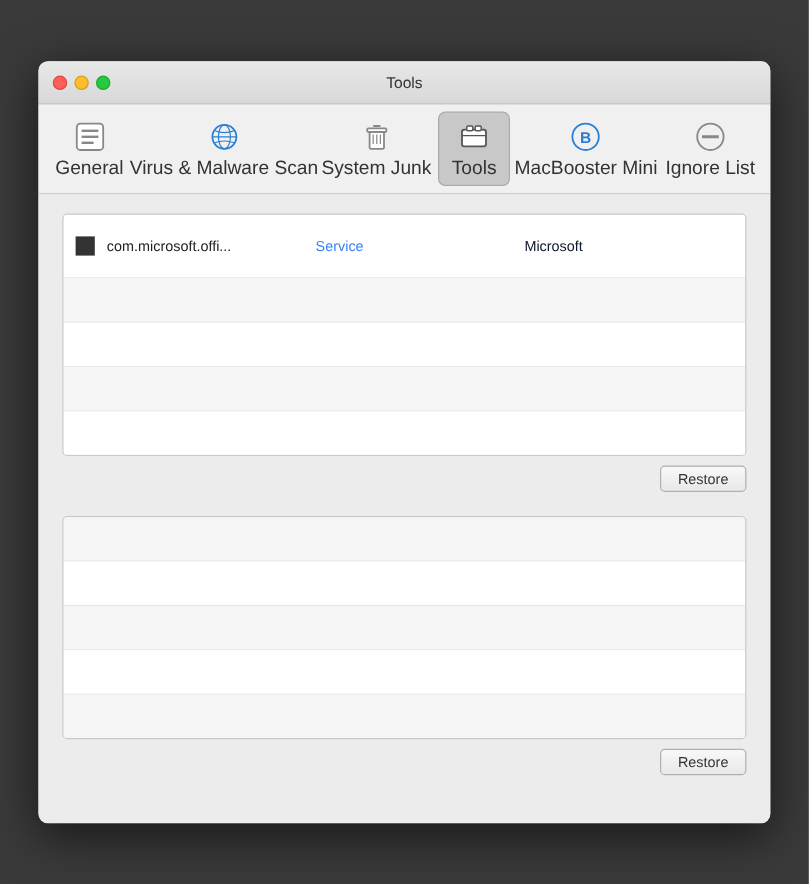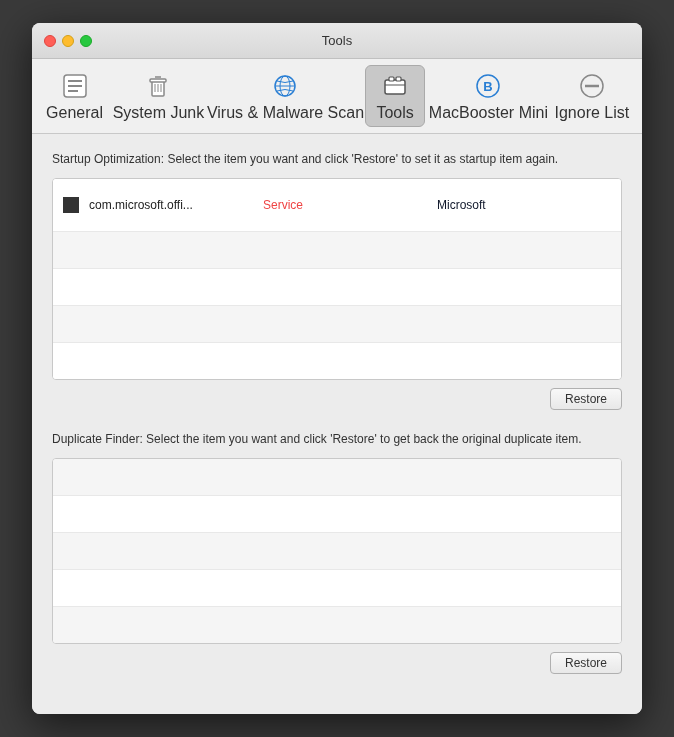--- a/index.html
+++ b/index.html
@@ -149,21 +149,21 @@
       flex-shrink: 0;
     }
 
     .row-name {
       flex: 1;
       color: #222;
     }
 
     .row-type {
       flex: 1;
-      color: #ef4444;
+      color: #3b82f6;
     }
 
     .row-company {
       flex: 1;
       color: #0f172a;
     }
 
     .restore-row {
       display: flex;
       justify-content: flex-end;
@@ -205,44 +205,44 @@
           <rect x="7" y="13" width="14" height="2" fill="#888"></rect>
           <rect x="7" y="18" width="10" height="2" fill="#888"></rect>
         </svg>
       </div>
       <span class="label">General</span>
     </div>
 
     <div class="toolbar-item">
       <div class="icon">
         <svg width="28" height="28" viewBox="0 0 28 28" fill="none">
+          <circle cx="14" cy="14" r="10" stroke="#2a7fd4" stroke-width="1.5" fill="none"></circle>
+          <ellipse cx="14" cy="14" rx="5" ry="10" stroke="#2a7fd4" stroke-width="1" fill="none"></ellipse>
+          <line x1="4" y1="14" x2="24" y2="14" stroke="#2a7fd4" stroke-width="1"></line>
+          <path d="M6 9 Q14 12 22 9" stroke="#2a7fd4" stroke-width="1" fill="none"></path>
+          <path d="M6 19 Q14 16 22 19" stroke="#2a7fd4" stroke-width="1" fill="none"></path>
+        </svg>
+      </div>
+      <span class="label">Virus &amp; Malware Scan</span>
+    </div>
+
+    <div class="toolbar-item">
+      <div class="icon">
+        <svg width="28" height="28" viewBox="0 0 28 28" fill="none">
           <rect x="8" y="9" width="12" height="15" rx="1" stroke="#888" stroke-width="1.5" fill="white"></rect>
           <rect x="6" y="7" width="16" height="3" rx="1" stroke="#888" stroke-width="1.5" fill="white"></rect>
           <line x1="11" y1="5" x2="17" y2="5" stroke="#888" stroke-width="1.5"></line>
           <line x1="11" y1="12" x2="11" y2="20" stroke="#888" stroke-width="1"></line>
           <line x1="14" y1="12" x2="14" y2="20" stroke="#888" stroke-width="1"></line>
           <line x1="17" y1="12" x2="17" y2="20" stroke="#888" stroke-width="1"></line>
         </svg>
       </div>
       <span class="label">System Junk</span>
     </div>
 
-    <div class="toolbar-item">
-      <div class="icon">
-        <svg width="28" height="28" viewBox="0 0 28 28" fill="none">
-          <circle cx="14" cy="14" r="10" stroke="#2a7fd4" stroke-width="1.5" fill="none"></circle>
-          <ellipse cx="14" cy="14" rx="5" ry="10" stroke="#2a7fd4" stroke-width="1" fill="none"></ellipse>
-          <line x1="4" y1="14" x2="24" y2="14" stroke="#2a7fd4" stroke-width="1"></line>
-          <path d="M6 9 Q14 12 22 9" stroke="#2a7fd4" stroke-width="1" fill="none"></path>
-          <path d="M6 19 Q14 16 22 19" stroke="#2a7fd4" stroke-width="1" fill="none"></path>
-        </svg>
-      </div>
-      <span class="label">Virus &amp; Malware Scan</span>
-    </div>
-
     <div class="toolbar-item active">
       <div class="icon">
         <svg width="28" height="28" viewBox="0 0 28 28" fill="none">
           <rect x="4" y="8" width="20" height="14" rx="2" stroke="#555" stroke-width="1.5" fill="white"></rect>
           <rect x="8" y="5" width="5" height="4" rx="1" stroke="#555" stroke-width="1.2" fill="white"></rect>
           <rect x="15" y="5" width="5" height="4" rx="1" stroke="#555" stroke-width="1.2" fill="white"></rect>
           <line x1="4" y1="13" x2="24" y2="13" stroke="#555" stroke-width="1.2"></line>
         </svg>
       </div>
       <span class="label">Tools</span>
@@ -265,40 +265,38 @@
           <line x1="7" y1="14" x2="21" y2="14" stroke="#888" stroke-width="2.5"></line>
         </svg>
       </div>
       <span class="label">Ignore List</span>
     </div>
   </div>
 
   <div class="content">
 
     <div class="section">
-      <p class="section-desc">Startup Optimization: Select the item you want and click 'Restore' to set it as startup item again.</p>
       <div class="table-container">
         <div class="table-row has-data">
           <div class="row-icon"></div>
           <span class="row-name">com.microsoft.offi...</span>
           <span class="row-type">Service</span>
           <span class="row-company">Microsoft</span>
         </div>
         <div class="table-row empty"></div>
         <div class="table-row has-data"></div>
         <div class="table-row empty"></div>
         <div class="table-row has-data"></div>
       </div>
       <div class="restore-row">
         <button class="restore-btn">Restore</button>
       </div>
     </div>
 
     <div class="section">
-      <p class="section-desc">Duplicate Finder:  Select the item you want and click 'Restore' to get back the original duplicate item.</p>
       <div class="table-container">
         <div class="table-row empty"></div>
         <div class="table-row has-data"></div>
         <div class="table-row empty"></div>
         <div class="table-row has-data"></div>
         <div class="table-row empty"></div>
       </div>
       <div class="restore-row">
         <button class="restore-btn">Restore</button>
       </div>

